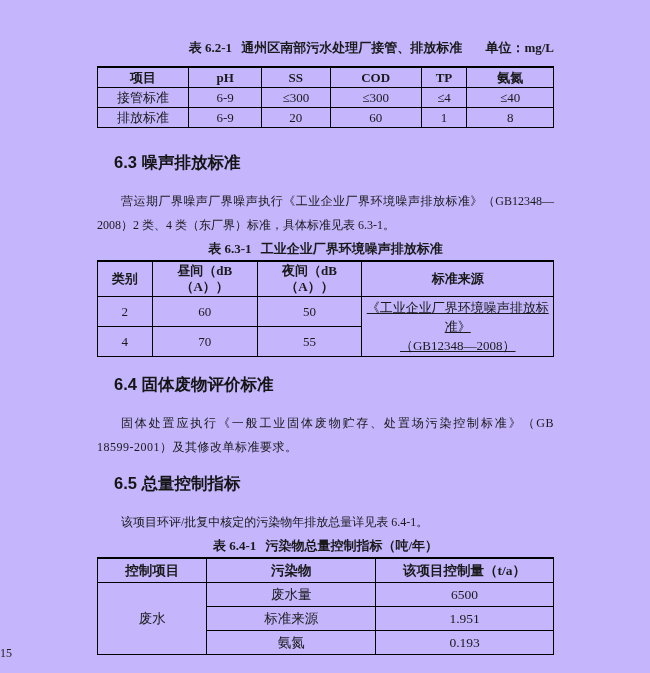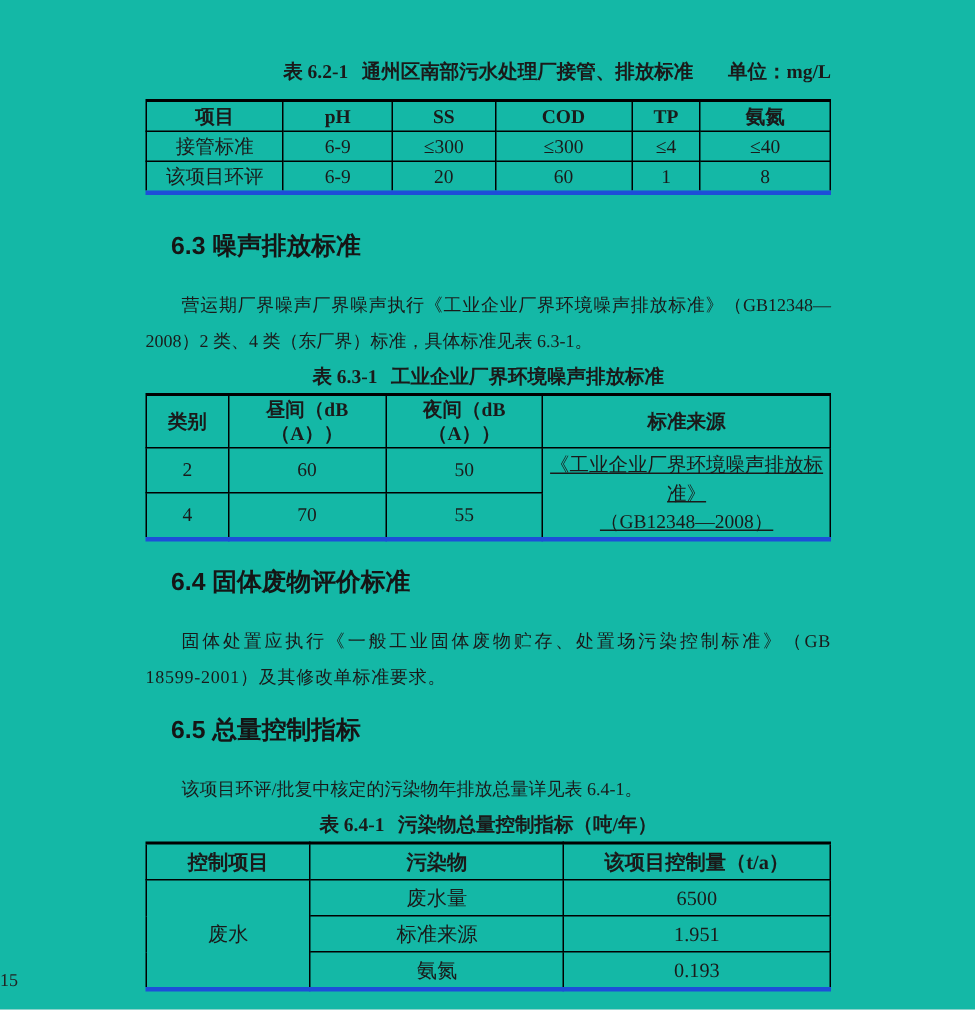--- a/index.html
+++ b/index.html
@@ -1,18 +1,18 @@
 <!DOCTYPE html>
 <html><head>
 <meta charset="utf-8">
 <style>
   html, body { margin: 0; padding: 0; background: #e8e8e8; }
   .page {
     width: 650px; height: 673px;
-    background: #14b8a6;
+    background: #c4b5fd;
     box-sizing: border-box;
     position: relative;
     padding: 40px 96px 0 97px;
     font-family: "Liberation Serif", "DejaVu Serif", serif;
     color: #1a1a1a;
     overflow: hidden;
   }
   
   .caption {
     position: relative;
@@ -24,21 +24,21 @@
   }
   .caption .cap-label { margin-right: 0.7em; }
   .cap-unit { position: absolute; right: 0; top: 0; font-weight: bold; }
   .cap2 { margin-top: 4px; }
   .cap3 { margin-top: 4px; }
   
   table {
     width: 100%;
     border-collapse: collapse;
     border-top: 2px solid #000;
-    border-bottom: 3px solid #1d4ed8;
+    border-bottom: 1px solid #1d4ed8;
     table-layout: fixed;
     padding-left: 12px;
   }
   th, td {
     border: 1px solid #000;
     text-align: center;
     vertical-align: middle;
     padding: 1px 3px;
     font-size: 13px;
     line-height: 16px;
@@ -114,21 +114,21 @@
     </tr>
     <tr>
       <td>接管标准</td>
       <td>6-9</td>
       <td>≤300</td>
       <td>≤300</td>
       <td>≤4</td>
       <td>≤40</td>
     </tr>
     <tr>
-      <td>该项目环评</td>
+      <td>排放标准</td>
       <td>6-9</td>
       <td>20</td>
       <td>60</td>
       <td>1</td>
       <td>8</td>
     </tr>
   </tbody>
     </table>
 
   <h2 class="h63">6.3 噪声排放标准</h2>

